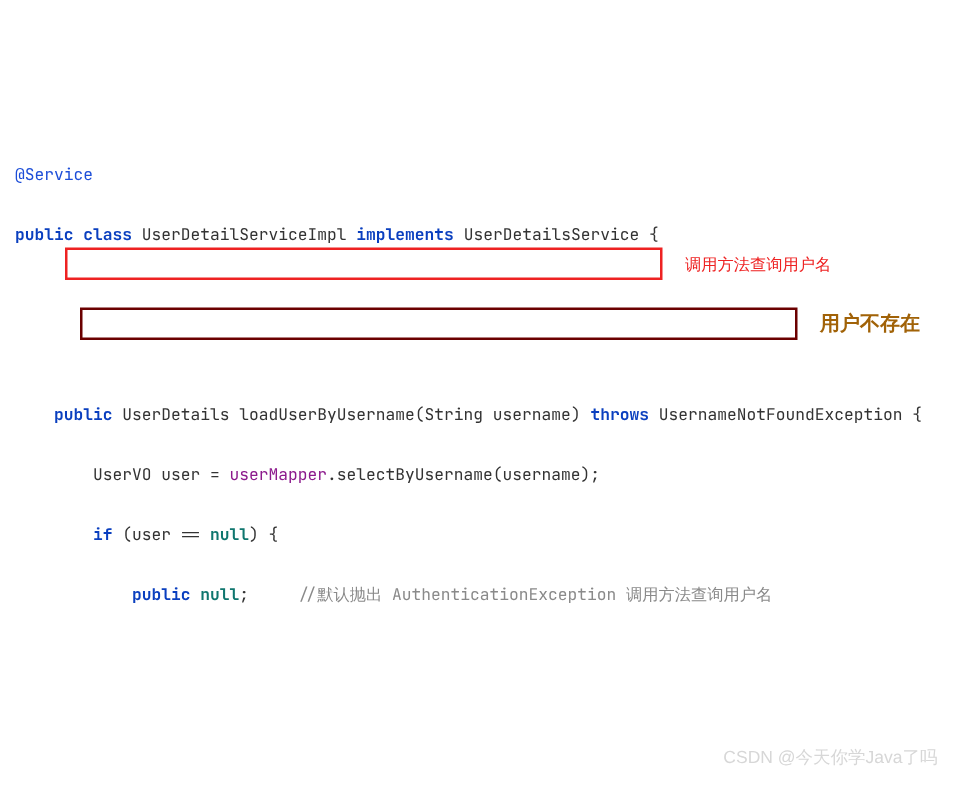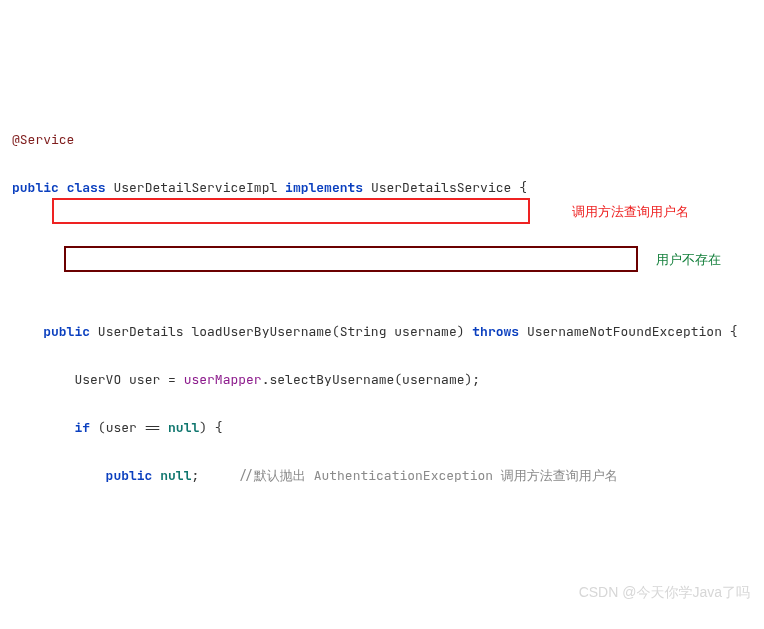--- a/index.html
+++ b/index.html
@@ -10,44 +10,44 @@
     line-height: 24px;
     background: #ffffff;
     color: #333;
     white-space: pre;
     position: relative;
     width: 764px;
     height: 629px;
     box-sizing: border-box;
     overflow: hidden;
   }
-  .k-anno   { color: #7f1d1d; margin-top: 32px; }   
+  .k-anno   { color: #1d4ed8; margin-top: 32px; }   
   .k-key    { color: #0a3fbf; font-weight: bold; }
   .k-field  { color: #8c1a8c; }
   .k-null   { color: #0f766e; font-weight: bold; }
   .k-cmt    { color: #8a8a8a; }
 
   .line { display: block; padding: 0 4px; }
 
   .box-red {
     border: 2px solid #e22;
     position: absolute;
   }
   .box-dark {
     border: 2px solid #6b0000;
     position: absolute;
   }
 
-  .note-red   { color: #e22; position: absolute; font-family: Liberation Serif, serif; font-size: 13px; white-space: nowrap; margin-left: 24px; }
-  .note-dark  { color: #15803d; position: absolute; font-family: sans-serif; font-size: 13px; font-weight: normal; white-space: nowrap; }
+  .note-red   { color: #e22; position: absolute; font-family: Liberation Serif, serif; font-size: 13px; white-space: nowrap; }
+  .note-dark  { color: #a16207; position: absolute; font-family: sans-serif; font-size: 16px; font-weight: bold; white-space: nowrap; }
 
   .watermark {
     position: absolute;
     right: 14px;
-    bottom: 25px;
+    bottom: 12px;
     color: #d7d7d7;
     font-family: sans-serif;
     font-size: 14px;
     pointer-events: none;
   }
 </style>
 </head>
 <body>
 
 

